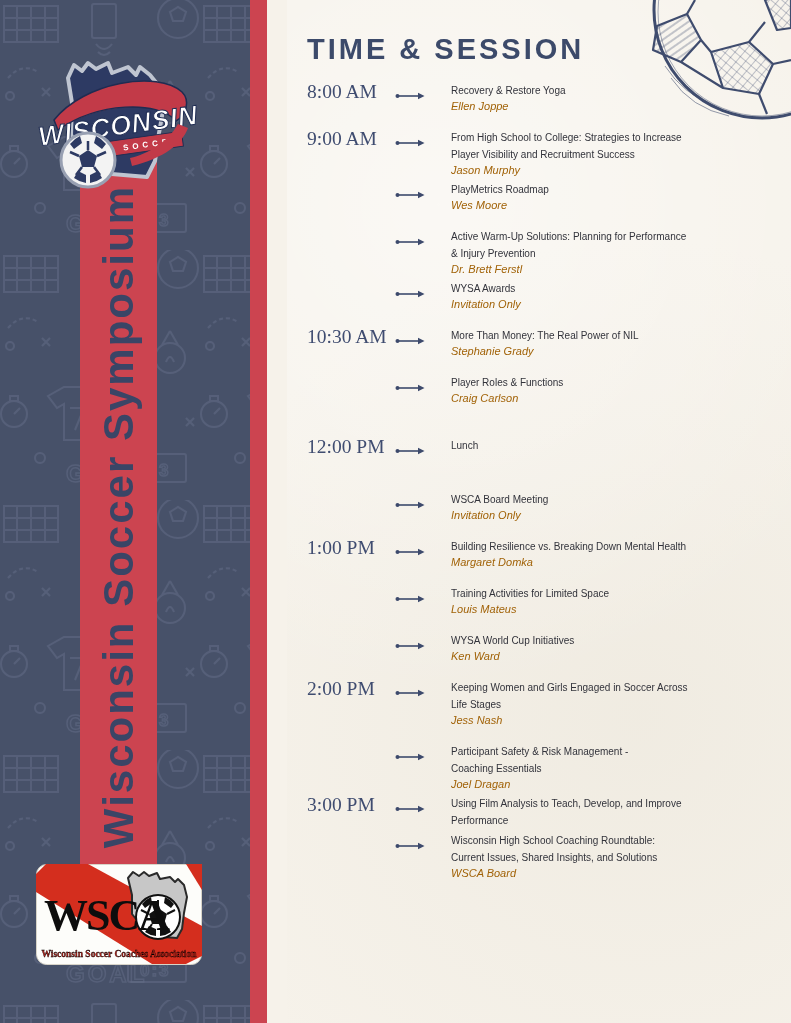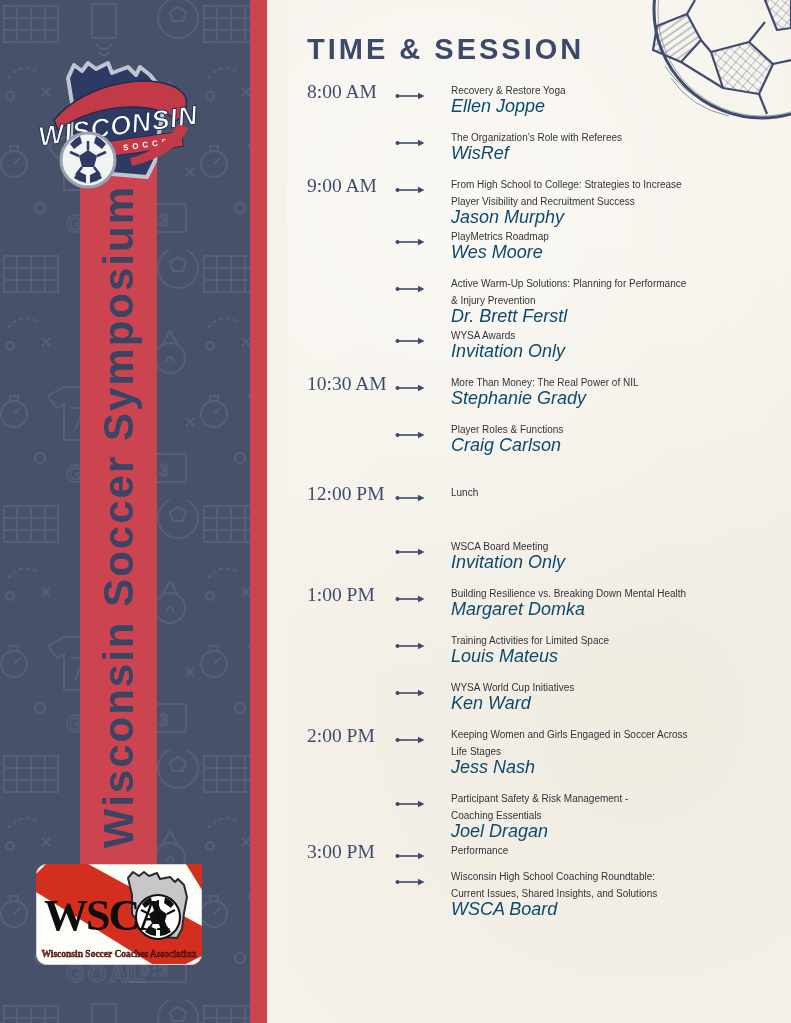--- a/index.html
+++ b/index.html
@@ -31,21 +31,21 @@
   .ball-sketch{position:absolute;top:0;right:0;}
 
   .schedule{position:relative;margin:16px 0 0 20px;}
   .row{display:flex;align-items:flex-start;}
   .sp-first{margin-top:0;} .sp-normal{margin-top:15px;} .sp-tight{margin-top:3px;justify-content:flex-end;} .sp-large{margin-top:31px;}
   .time{width:88px;flex:0 0 88px;font-family:"Liberation Serif",serif;font-size:19.5px;
         line-height:20px;color:var(--time-navy);padding-top:0;}
   .arrowcell{width:56px;flex:0 0 56px;padding-top:5px;}
   .content{flex:1;}
   .tl{font-size:10px;line-height:17px;color:var(--ink);white-space:nowrap;}
-  .speaker{font-size:18px;line-height:15px;font-style:italic;color:#0c4a6e;}
+  .speaker{font-size:11px;line-height:15px;font-style:italic;color:#a16207;}
 </style>
 </head>
 <body>
 
 <aside class="sidebar">
 
   <svg class="pattern-svg" width="252" height="1023" viewBox="0 0 252 1023">
     <defs>
       <pattern id="doodles" width="200" height="250" patternUnits="userSpaceOnUse">
         <g fill="none" stroke="#67718c" stroke-width="2" opacity="0.45">
@@ -170,36 +170,20 @@
       </svg>
     </div>
     <div class="content">
       <div class="title">
             <div class="tl">Recovery &amp; Restore Yoga</div>
           </div>
       <div class="speaker">Ellen Joppe</div>
     </div>
   </div>
 
-  <div class="row sp-normal">
-    <div class="time"></div>
-    <div class="arrowcell">
-      <svg width="30" height="10" viewBox="0 0 30 10">
-        <circle cx="2.5" cy="5" r="2" fill="#3d4a6c"></circle>
-        <line x1="3" y1="5" x2="25" y2="5" stroke="#3d4a6c" stroke-width="1.6"></line>
-        <path d="M29.5,5 l-6.5,-3.2 v6.4 z" fill="#3d4a6c"></path>
-      </svg>
-    </div>
-    <div class="content">
-      <div class="title">
-            <div class="tl">The Organization’s Role with Referees</div>
-          </div>
-      <div class="speaker">WisRef</div>
-    </div>
-  </div>
 
   <div class="row sp-normal">
     <div class="time">9:00 AM</div>
     <div class="arrowcell">
       <svg width="30" height="10" viewBox="0 0 30 10">
         <circle cx="2.5" cy="5" r="2" fill="#3d4a6c"></circle>
         <line x1="3" y1="5" x2="25" y2="5" stroke="#3d4a6c" stroke-width="1.6"></line>
         <path d="M29.5,5 l-6.5,-3.2 v6.4 z" fill="#3d4a6c"></path>
       </svg>
     </div>
@@ -425,20 +409,21 @@
     <div class="time">3:00 PM</div>
     <div class="arrowcell">
       <svg width="30" height="10" viewBox="0 0 30 10">
         <circle cx="2.5" cy="5" r="2" fill="#3d4a6c"></circle>
         <line x1="3" y1="5" x2="25" y2="5" stroke="#3d4a6c" stroke-width="1.6"></line>
         <path d="M29.5,5 l-6.5,-3.2 v6.4 z" fill="#3d4a6c"></path>
       </svg>
     </div>
     <div class="content">
       <div class="title">
+            <div class="tl">Using Film Analysis to Teach, Develop, and Improve</div>
             <div class="tl">Performance</div>
           </div>
     </div>
   </div>
 
   <div class="row sp-tight">
     <div class="time"></div>
     <div class="arrowcell">
       <svg width="30" height="10" viewBox="0 0 30 10">
         <circle cx="2.5" cy="5" r="2" fill="#3d4a6c"></circle>

